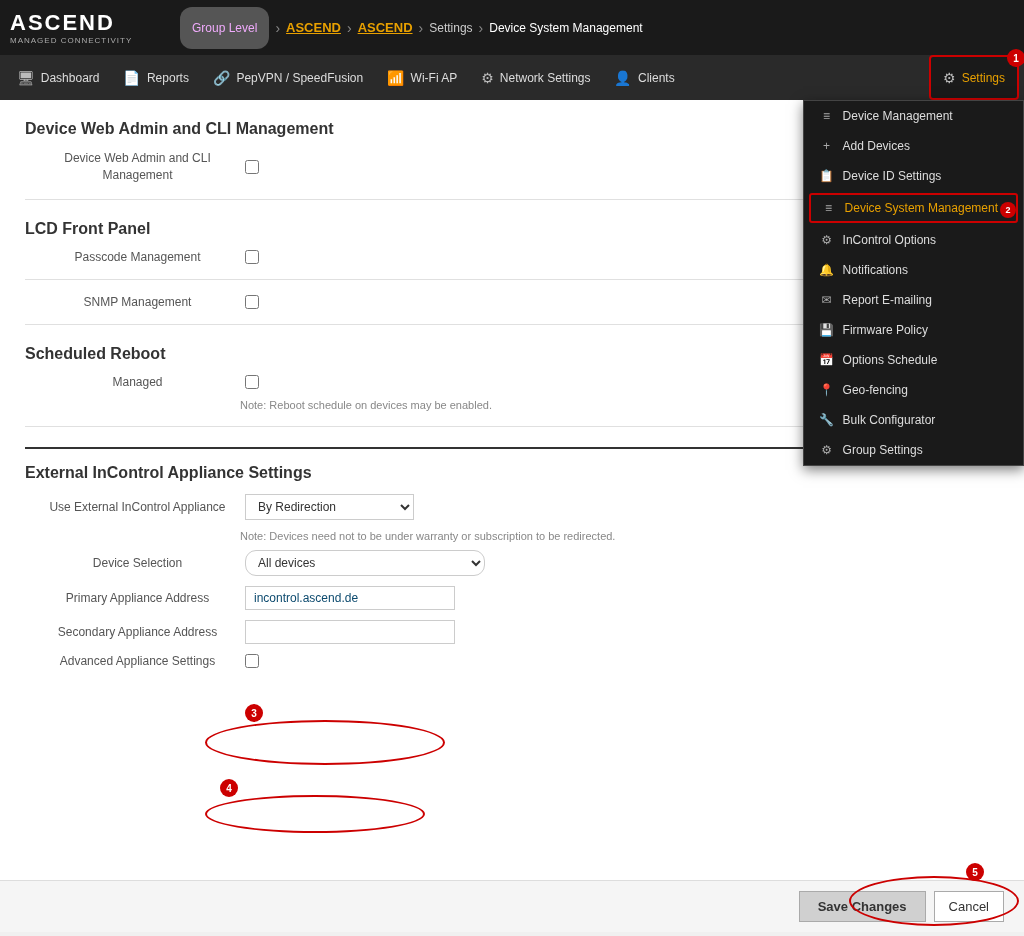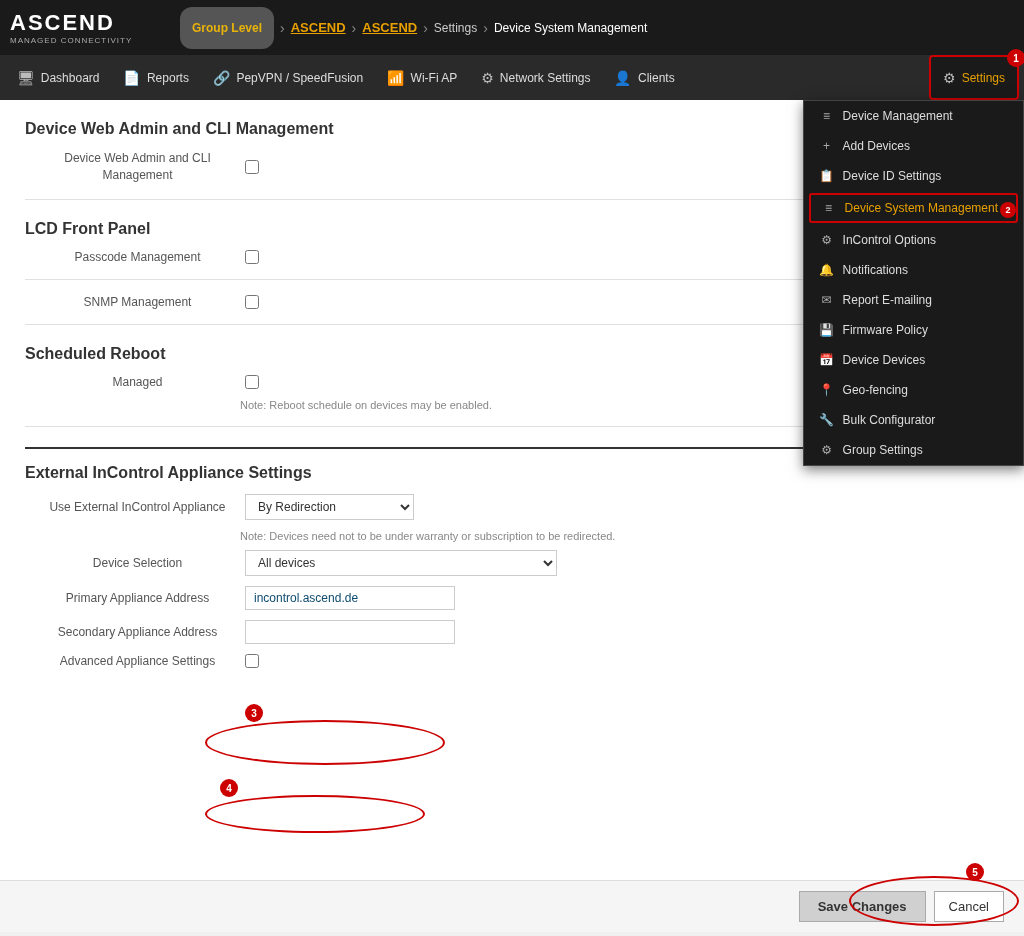--- a/index.html
+++ b/index.html
@@ -36,23 +36,22 @@
     .breadcrumb-item {
       display: flex;
       align-items: center;
       color: #ccc;
       font-size: 12px;
     }
     .breadcrumb-item.pill {
       background: #555;
       border-radius: 12px;
       padding: 14px 12px;
-      color: #eab308;
-      font-size: 12px;
-      font-weight: bold;
+      color: #f0abfc;
+      font-size: 12px;
     }
     .breadcrumb-item.orange {
       color: #e8a000;
       font-size: 13px;
       font-weight: bold;
       text-decoration: underline;
     }
     .breadcrumb-arrow {
       color: #888;
       margin: 0 6px;
@@ -346,21 +345,22 @@
       align-items: center;
       justify-content: center;
       font-size: 10px;
       font-weight: bold;
     }
 
     .select-wide {
       width: 169px;
     }
     .select-full {
-      width: 312px;
+      width: 240px;
+      border-radius: 11px;
     }
     .input-med {
       width: 210px;
     }
     .input-full {
       width: 210px;
     }
   </style>
 </head>
 <body>
@@ -445,21 +445,21 @@
     <div class="dropdown-item">
       <span class="dropdown-item-icon">✉</span>
       <span>Report E-mailing</span>
     </div>
     <div class="dropdown-item">
       <span class="dropdown-item-icon">💾</span>
       <span>Firmware Policy</span>
     </div>
     <div class="dropdown-item">
       <span class="dropdown-item-icon">📅</span>
-      <span>Device Devices</span>
+      <span>Options Schedule</span>
     </div>
     <div class="dropdown-item">
       <span class="dropdown-item-icon">📍</span>
       <span>Geo-fencing</span>
     </div>
     <div class="dropdown-item">
       <span class="dropdown-item-icon">🔧</span>
       <span>Bulk Configurator</span>
     </div>
     <div class="dropdown-item">

